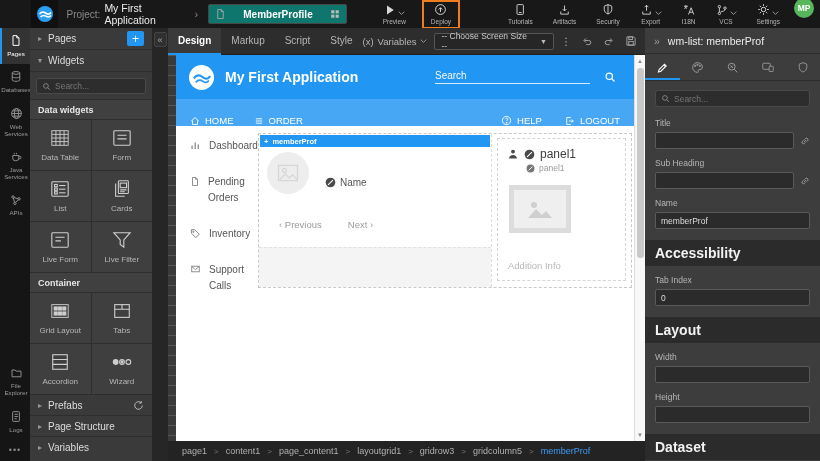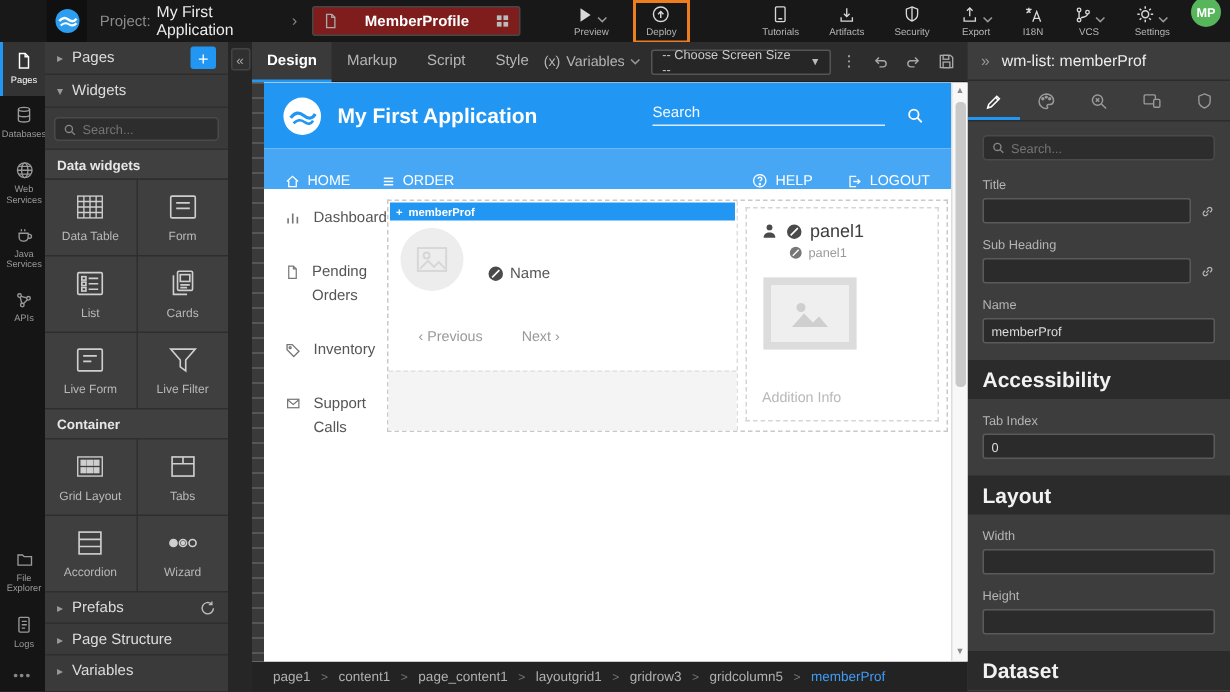--- a/index.html
+++ b/index.html
@@ -7,21 +7,21 @@
   body { font-family:"Liberation Sans", sans-serif; background:#2b2b2b; color:#ccc; font-size:10px; }
   svg { display:block; }
 
   
   .topbar { height:28px; background:#181818; display:flex; align-items:center;padding-left:31px; }
   .logo-box { width:30px; height:28px; display:flex; align-items:center; justify-content:center; background:#101010; }
   .project-area { display:flex; align-items:center; margin-left:8px; }
   .project-label { color:#8a8a8a; font-size:10px; }
   .project-name { color:#ececec; font-size:10.5px; margin-left:4px; }
   .chev-sep { color:#888; margin:0 10px; font-size:11px; }
-  .page-tab { background:#7f1d1d; border:1px solid #474747; border-radius:2px; height:20px; display:flex; align-items:center; padding:0 6px; gap:6px; width:150px;justify-content:flex-end; }
+  .page-tab { background:#0f766e; border:1px solid #474747; border-radius:2px; height:20px; display:flex; align-items:center; padding:0 6px; gap:6px; width:150px;justify-content:flex-end; }
   .page-tab-label { color:#fff; font-weight:bold; font-size:10px; flex:1; text-align:center; }
   .tb-action { display:flex; flex-direction:column; align-items:center; justify-content:center; gap:2px; margin:0 10px; cursor:pointer; }
   .tb-action .lbl { color:#b5b5b5; font-size:6.5px; }
   .ico-row { display:flex; align-items:flex-end; gap:2px; color:#d8d8d8; }
   .deploy-wrap { border:2px solid #ee7d20; padding:1px 7px 2px; margin:0 6px; }
   .right-cluster { margin-left:auto; display:flex; align-items:center; }
   .avatar { width:20px; height:20px; border-radius:50%; background:#57b65b; color:#fff; font-weight:bold; font-size:8.5px; display:flex; align-items:center; justify-content:center; margin:0 6px 12px 4px; }
 
   
   .main { display:flex; height:433px; }

